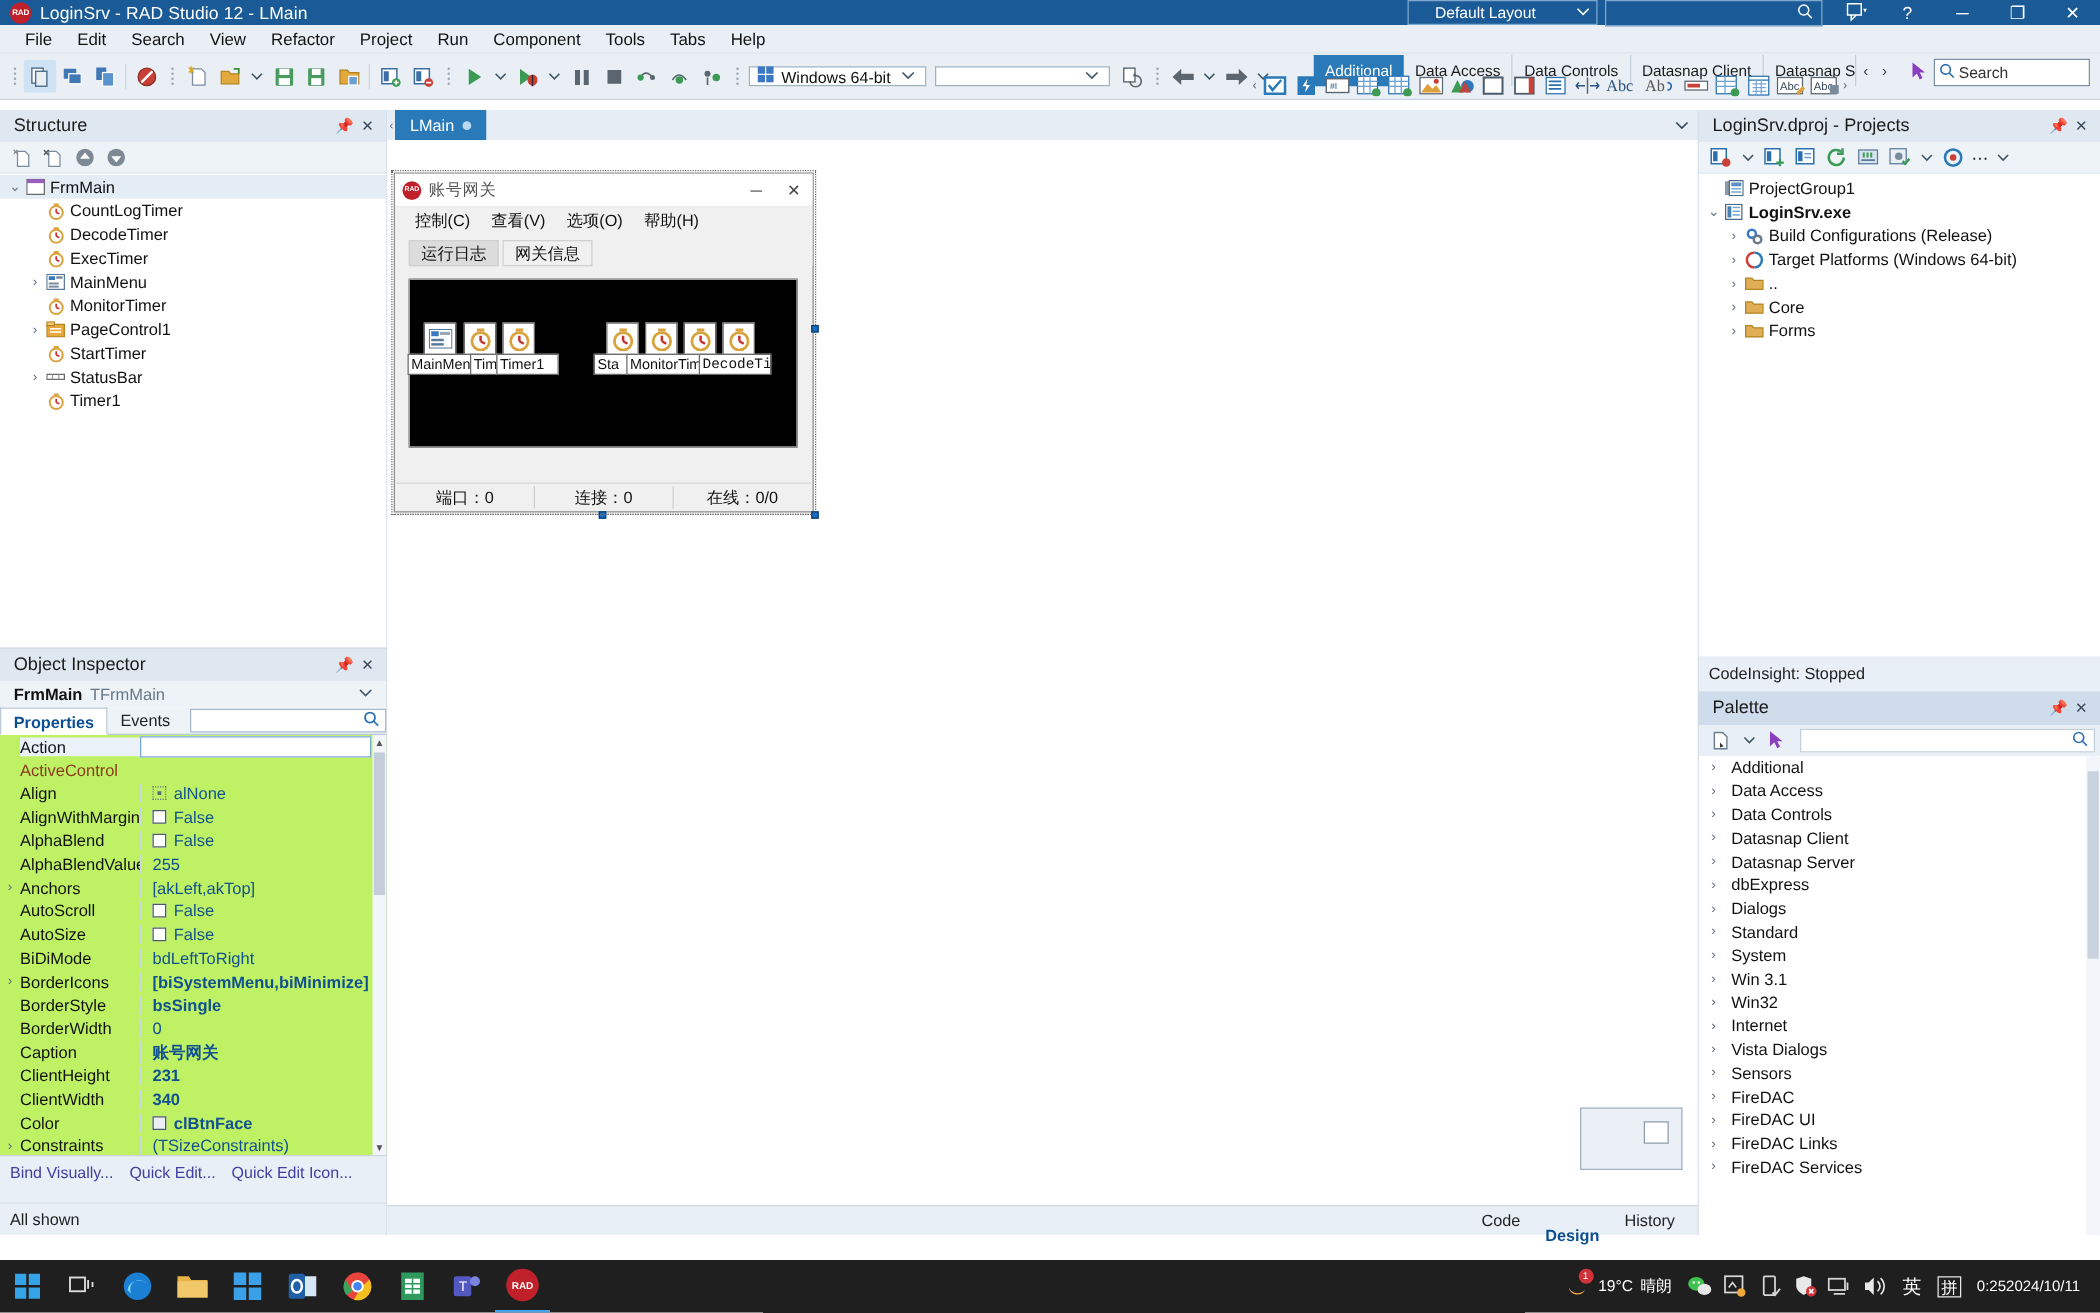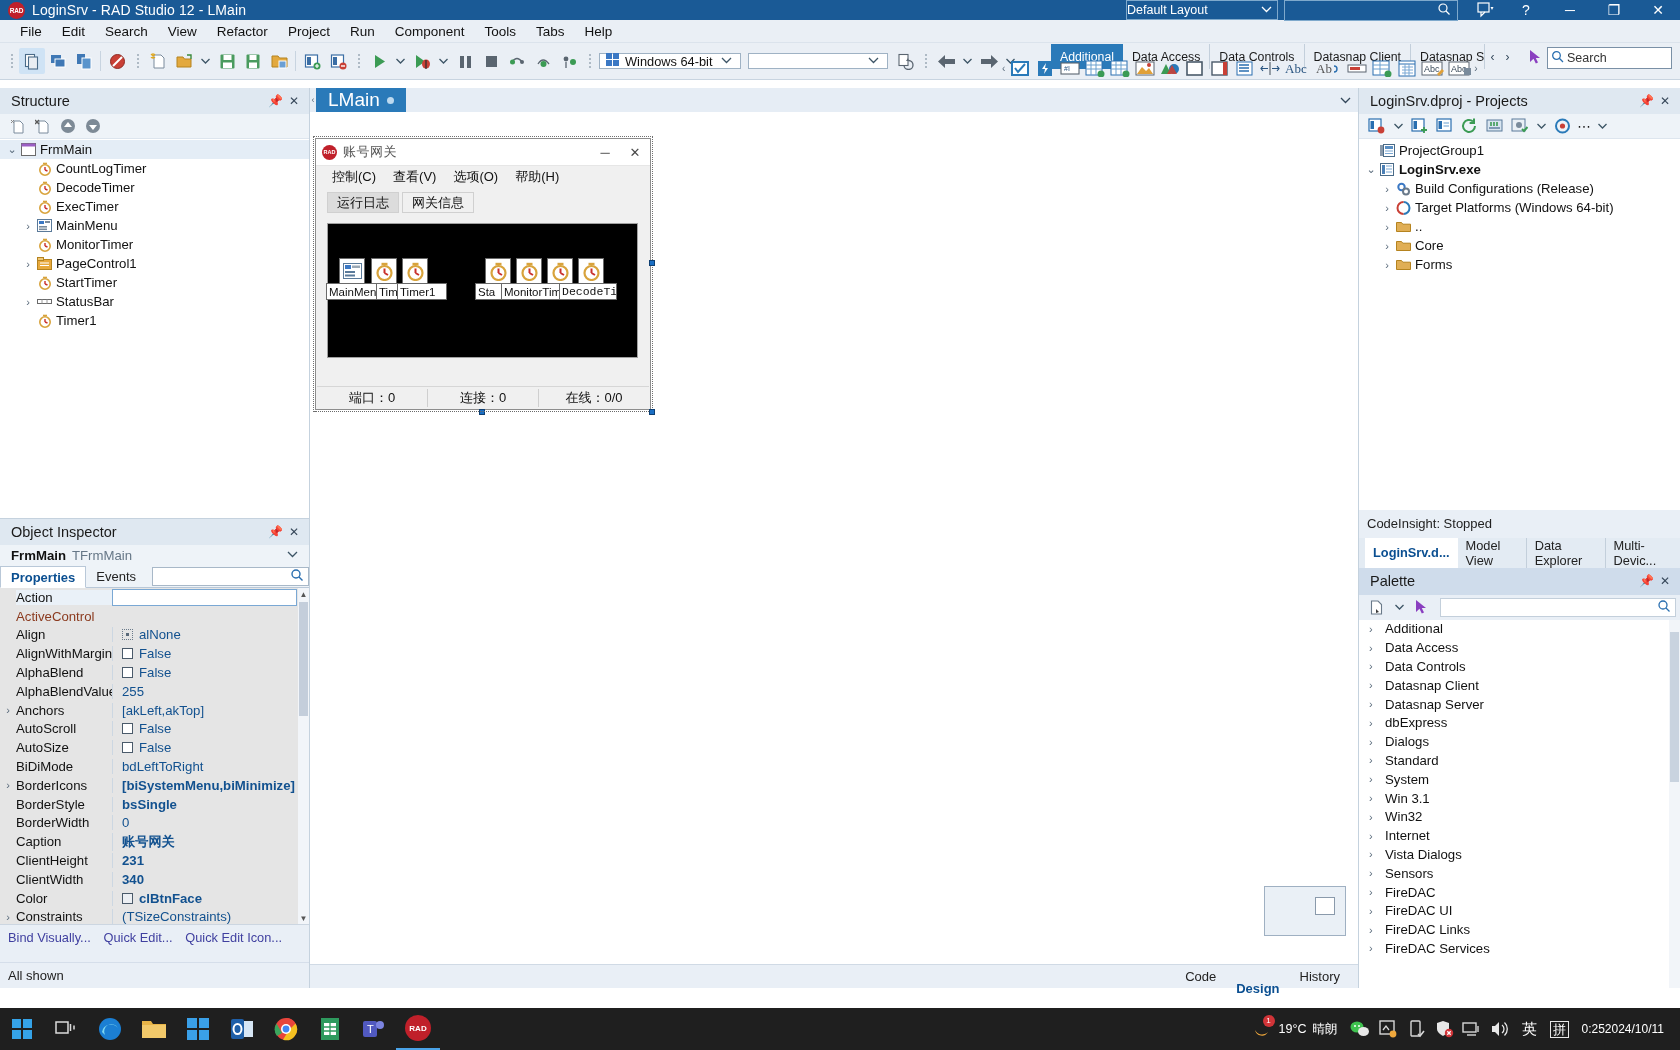--- a/index.html
+++ b/index.html
@@ -21,21 +21,21 @@
     background:#c0202a;color:#fff;font-size:6.5px;font-weight:bold;
     display:flex;align-items:center;justify-content:center;
     margin-left:8px;margin-right:7px;letter-spacing:-.2px;
     font-family:"Liberation Sans",sans-serif;
   }
   .tb-title { font-size:14px; letter-spacing:.1px;}
   .tb-right { margin-left:auto; display:flex; align-items:center; height:100%;}
   .layout-combo {
     width:152px;height:20px;background:#1a5a96;border:1px solid #7fa9cc;
     color:#fff;font-size:12.5px;display:flex;align-items:center;
-    padding:0 4px 0 0; margin-right:6px;
+    padding:0 4px 0 21px; margin-right:6px;
   }
   .layout-combo .lbl{flex:1;}
   .tb-search {
     width:174px;height:21px;background:#1a5a96;border:1px solid #7fa9cc;
     display:flex;align-items:center;justify-content:flex-end;padding-right:6px;margin-right:10px;
   }
   .tb-icnbtn{width:36px;height:28px;display:flex;align-items:center;justify-content:center;color:#fff;}
   .tb-win{width:44px;height:28px;display:flex;align-items:center;justify-content:center;font-size:14px;color:#fff;}
   
   #menubar{height:23px;background:#eaeff5;display:flex;align-items:center;padding-left:10px;
@@ -84,21 +84,21 @@
   #oi-obj{height:21px;background:#eef3f8;display:flex;align-items:center;padding-left:11px;font-size:13.2px;gap:6px;}
   #oi-obj .nm{font-weight:bold;color:#111;}
   #oi-obj .cls{color:#667787;}
   #oi-obj .dd{margin-left:auto;padding-right:10px;font-size:10px;color:#37485a;}
   #oi-tabs{height:22px;background:#eef3f8;display:flex;align-items:stretch;border-bottom:1px solid #b9c8d8;}
   .oitab{padding:0 10px;display:flex;align-items:center;font-size:13px;color:#222;}
   .oitab.active{background:#fff;color:#0b4f91;font-weight:bold;border-top:1px solid #b9c8d8;
                 border-left:1px solid #b9c8d8;border-right:1px solid #b9c8d8;border-bottom:1px solid #fff;margin-bottom:-1px;}
   #oi-filter{flex:1;margin:1px 0 1px 6px;border:1px solid #a8b8c8;background:#fff;display:flex;align-items:center;
              justify-content:flex-end;padding-right:4px;}
-  #oi-list{flex:1;overflow:hidden;position:relative;background:#e5e5e5;}
+  #oi-list{flex:1;overflow:hidden;position:relative;background:#bef264;}
   .prow{height:18.8px;display:flex;align-items:center;font-size:13.2px;position:relative;}
   .prow .pexp{width:16px;text-align:center;color:#5a6b7c;font-size:11px;flex:none;}
   .prow .pname{width:96px;flex:none;color:#111;white-space:nowrap;overflow:hidden;}
   .prow .pname.red{color:#8b3a1e;}
   .prow .pval{flex:1;padding-left:9px;color:#12518f;white-space:nowrap;overflow:hidden;
                border-left:1px solid #ccd7e2;display:flex;align-items:center;gap:6px;}
   .prow .pval.b{font-weight:bold;}
   .prow.sel .pname{background:#eaf1f8;}
   .chk{width:11px;height:11px;border:1px solid #4a5a6a;background:#fff;display:inline-block;flex:none;}
   .dotbox{width:11px;height:11px;border:1px dotted #6a7a8a;display:flex;align-items:center;justify-content:center;flex:none;}
@@ -107,21 +107,21 @@
   #oi-scroll .up,#oi-scroll .dn{height:12px;display:flex;align-items:center;justify-content:center;font-size:8px;color:#555;}
   #oi-scroll .thumb{position:absolute;top:14px;left:1px;width:9px;height:114px;background:#c4cedb;}
   #oi-foot{height:38px;background:#e9eff6;border-top:1px solid #ccd6e1;padding:5px 0 0 8px;}
   #oi-foot a{font-size:12.8px;color:#4040a0;margin-right:9px;text-decoration:none;}
   #oi-status{height:26px;background:#e9eff6;display:flex;align-items:center;padding-left:8px;font-size:13px;color:#222;
              border-top:1px solid #d5deea;}
   
   #center{flex:1;display:flex;flex-direction:column;background:#fff;min-width:0;}
   #doctabs{height:24px;background:#e6edf5;display:flex;align-items:stretch;}
   #doctabs .lnav{width:6px;display:flex;align-items:center;justify-content:center;font-size:9px;color:#5a6b7c;}
-  .dtab{background:#2a7ab9;color:#fff;padding:0 12px;display:flex;align-items:center;gap:7px;font-size:19px;}
+  .dtab{background:#2a7ab9;color:#fff;padding:0 12px;display:flex;align-items:center;gap:7px;font-size:13px;}
   .dtab .dot{width:7px;height:7px;border-radius:50%;background:#bcd9ef;display:block;}
   #doctabs .rdd{margin-left:auto;width:26px;display:flex;align-items:center;justify-content:center;font-size:11px;color:#33475a;}
   #designsurface{flex:1;background:#fff;position:relative;overflow:hidden;}
   
   #vclform{position:absolute;left:5px;top:26px;width:336px;height:272px;background:#f0f0f0;
            border:1px solid #8d8d8d;box-shadow:0 0 0 0 #000;}
   #vf-title{height:27px;background:#fff;display:flex;align-items:center;padding-left:6px;border-bottom:1px solid #e6e6e6;}
   #vf-title .rico{width:15px;height:15px;border-radius:50%;background:#c0202a;color:#fff;font-size:5.5px;font-weight:bold;
         display:flex;align-items:center;justify-content:center;margin-right:6px;}
   #vf-title .cap{font-size:13px;color:#555;flex:1;letter-spacing:.5px;}
@@ -1193,26 +1193,20 @@
         <span class="tico">
             <svg width="15" height="12" viewBox="0 0 15 12">
               <path d="M0.5 1.5 H5.5 L6.8 3.2 H14.5 V10.5 H0.5 Z" fill="#e0ae55" stroke="#b5831f"></path>
             </svg>
           </span>
         <span>Forms</span>
       </div>
     </div>
 
     <div id="ci-status">CodeInsight: Stopped</div>
-    <div id="projtabs">
-      <span class="pjtab active">LoginSrv.d...</span>
-      <span class="pjtab">Model View</span>
-      <span class="pjtab">Data Explorer</span>
-      <span class="pjtab" style="border-right:none">Multi-Devic...</span>
-    </div>
 
     <div id="palettehdr">
       <span class="ttl">Palette</span>
       <span class="pin" style="width:18px;text-align:center;font-size:12px;color:#37485a;">📌</span>
       <span class="x" style="width:18px;text-align:center;font-size:12px;color:#37485a;">✕</span>
     </div>
     <div id="palbar">
       <span class="tsbtn">
           <svg width="15" height="15" viewBox="0 0 15 15">
             <path d="M2.5 1 H9 L12.5 4.5 V14 H2.5 Z" fill="#fff" stroke="#6a7a8a" stroke-width="1.1"></path>

